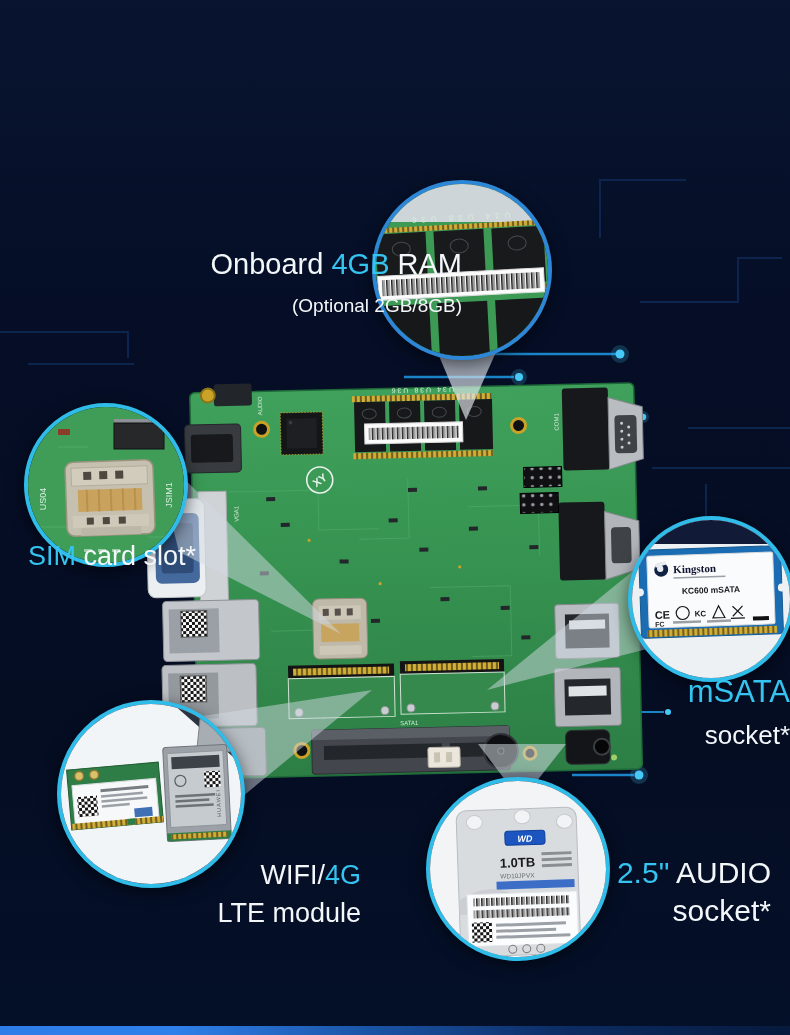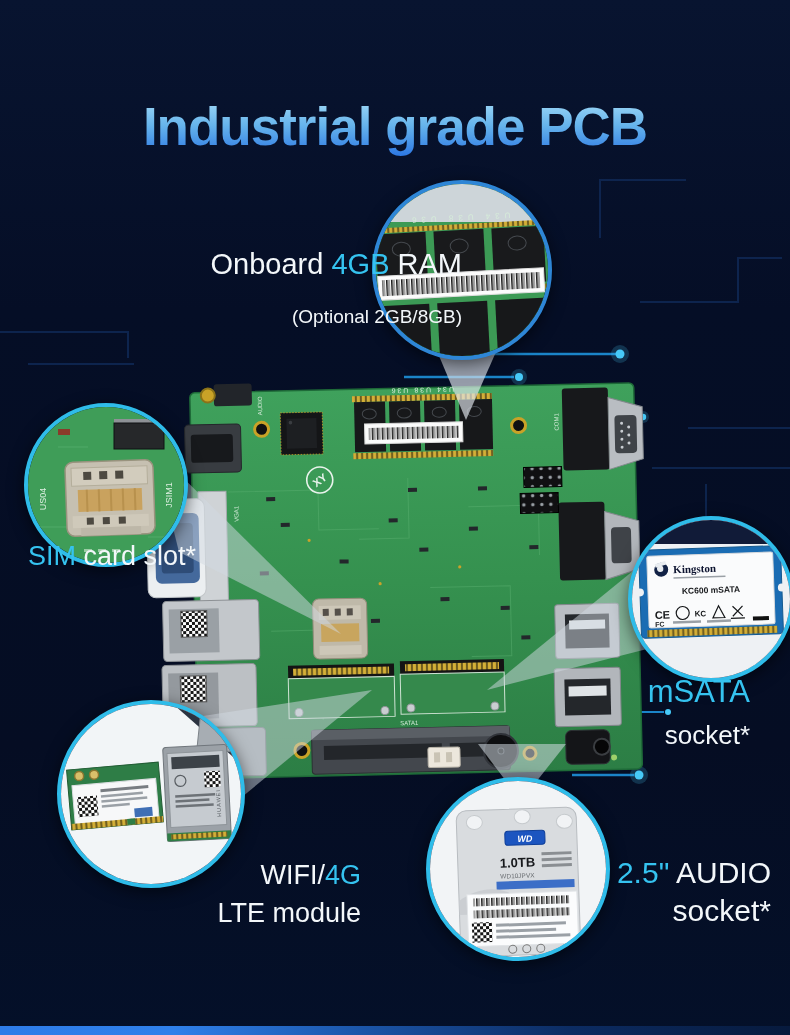--- a/index.html
+++ b/index.html
@@ -73,21 +73,20 @@
       <line x1="572" y1="775" x2="634" y2="775" stroke="#1b84c8" stroke-width="2.5"></line>
       <circle cx="639" cy="775" r="9" fill="rgba(69,200,247,0.2)"></circle>
         <circle cx="639" cy="775" r="4.5" fill="#47c9f7"></circle>
       <circle cx="633" cy="694" r="5" fill="none" stroke="#2ea8dd" stroke-width="2"></circle>
       <line x1="626" y1="712" x2="664" y2="712" stroke="#1b84c8" stroke-width="2"></line>
       <circle cx="668" cy="712" r="3" fill="#47c9f7"></circle>
       <circle cx="168" cy="470" r="10" fill="none" stroke="#2aa6e0" stroke-width="2.5" opacity="0.9"></circle>
     </g>
   </svg>
 
-  <h1 class="title">Industrial grade PCB</h1>
 
   <svg class="pcb" viewBox="0 0 480 420">
     <g transform="rotate(-1.3 240 210)">
       <rect x="24" y="20" width="444" height="386" rx="5" fill="url(#gboard)" stroke="#1e6a38" stroke-width="1.5"></rect>
       <g stroke="#5db273" stroke-width="1" opacity="0.45" fill="none">
         <path d="M60,120 h90 v40 h60"></path>
           <path d="M240,110 v60 h-50"></path>
           <path d="M300,140 h70 v50"></path>
         <path d="M100,260 h60"></path>
           <path d="M260,220 h80 v30"></path>
@@ -411,28 +410,28 @@
           <circle cx="94" cy="168" r="4" fill="none" stroke="#777"></circle>
           <circle cx="108" cy="168" r="4" fill="none" stroke="#777"></circle>
       </g>
     </svg>
   </div>
 
   <div class="lbl" style="left:182px;top:246px;width:280px;">
     <div style="font-size:29px;">
       <span>Onboard </span><span class="cy">4GB</span><span> RAM</span>
     </div>
-    <div style="font-size:19px;margin-top:23px;">(Optional 2GB/8GB)</div>
+    <div style="font-size:19px;margin-top:12px;">(Optional 2GB/8GB)</div>
   </div>
 
   <div class="lbl" style="left:6px;top:540px;width:190px;font-size:27px;text-align:right;">
     <span class="cy">SIM</span><span> card slot*</span>
   </div>
 
-  <div class="lbl" style="left:586px;top:673px;width:164px;">
+  <div class="lbl" style="left:626px;top:673px;width:164px;">
     <div class="cy" style="font-size:31px;">mSATA</div>
     <div style="font-size:26px;margin-top:7px;">socket*</div>
   </div>
 
   <div class="lbl" style="left:156px;top:856px;width:205px;font-size:27px;line-height:38px;">
     <div>
       <span>WIFI/</span><span class="cy">4G</span>
     </div>
     <div>LTE module</div>
   </div>

